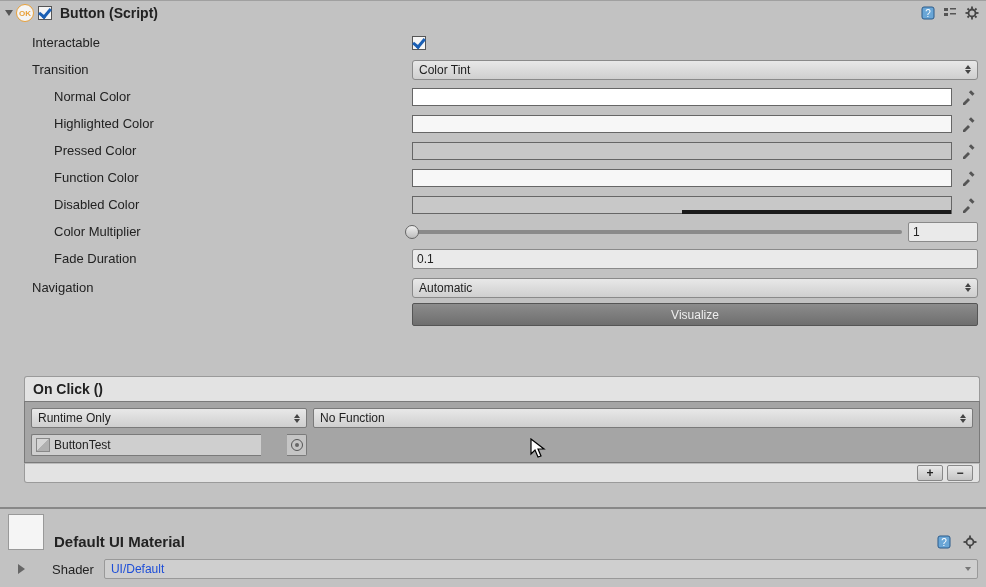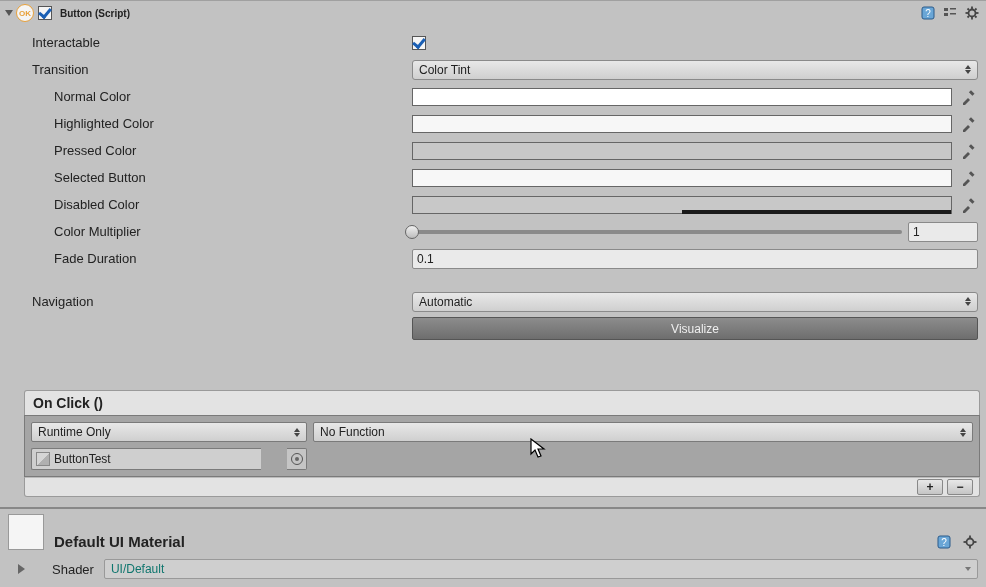--- a/index.html
+++ b/index.html
@@ -20,21 +20,21 @@
   }
   .checkbox {
     width: 14px; height: 14px; border: 1px solid #555; background: #f5f5f5;
     display: inline-flex; align-items: center; justify-content: center; position: relative;
   }
   .checkbox.checked::after {
     content: ""; position: absolute; left: 2px; top: -1px;
     width: 5px; height: 9px; border: solid #1a5fb4; border-width: 0 3px 3px 0;
     transform: rotate(40deg);
   }
-  .component-title { font-weight: bold; font-size: 10px; flex: 1; margin-left: 4px; }
+  .component-title { font-weight: bold; font-size: 14px; flex: 1; margin-left: 4px; }
   .header-icons { display: flex; gap: 6px; align-items: center; }
   .icon-btn { width: 16px; height: 16px; display: inline-flex; align-items: center; justify-content: center; cursor: pointer; }
   
   
   .body { padding: 4px 6px 10px 24px; }
   .row { display: flex; align-items: center; height: 27px; }
   .label-col { width: 388px; padding-left: 8px; font-size: 13px; }
   .label-col.indent { padding-left: 30px; }
   .value-col { flex: 1; display: flex; align-items: center; gap: 4px; padding-right: 2px; }
   
@@ -109,21 +109,21 @@
     height:20px;display:flex;justify-content:flex-end;align-items:center;padding:0 6px;gap:4px;
   }
   .sq-btn{width:26px;height:16px;background:linear-gradient(#e8e8e8,#c5c5c5);border:1px solid #888;border-radius:2px;display:flex;align-items:center;justify-content:center;cursor:pointer;font-weight:bold;}
   
   
   .material-panel{position:absolute;bottom:0;left:0;right:0;border-top:2px solid #888;background:#c2c2c2;}
   .material-header{display:flex;align-items:flex-end;padding:5px 8px;gap:10px;}
   .mat-preview{width:36px;height:36px;background:#f5f5f5;border:1px solid #999;}
   .mat-title{font-size:15px;font-weight:bold;flex:1;}
   .shader-row{display:flex;align-items:center;padding:4px 8px 8px 52px;gap:10px;}
-  .shader-dd{flex:1;height:20px;background:#cfcfcf;border:1px solid #999;border-radius:2px;padding:0 6px;display:flex;align-items:center;justify-content:space-between;color:#0f766e;}
+  .shader-dd{flex:1;height:20px;background:#cfcfcf;border:1px solid #999;border-radius:2px;padding:0 6px;display:flex;align-items:center;justify-content:space-between;color:#1d4ed8;}
   .mat-foldout{width:0;height:0;border-left:7px solid #666;border-top:5px solid transparent;border-bottom:5px solid transparent;cursor:pointer;margin-left:4px;}
 
   .cursor{position:absolute;left:530px;top:438px;pointer-events:none;}
 </style>
 </head>
 <body>
 
 <div class="inspector">
 
   <div class="component-header">
@@ -214,21 +214,21 @@
       <div class="value-col">
         <div class="color-field grey-mid"></div>
         <svg class="eyedropper" viewBox="0 0 18 18">
             <path d="M3 15l5-5 2 2-5 5H3v-2z" fill="#555"></path>
             <rect x="9" y="3" width="5" height="3" transform="rotate(45 11 5)" fill="#555"></rect>
           </svg>
       </div>
     </div>
 
     <div class="row">
-      <div class="label-col indent">Selected Button</div>
+      <div class="label-col indent">Function Color</div>
       <div class="value-col">
         <div class="color-field grey-light"></div>
         <svg class="eyedropper" viewBox="0 0 18 18">
             <path d="M3 15l5-5 2 2-5 5H3v-2z" fill="#555"></path>
             <rect x="9" y="3" width="5" height="3" transform="rotate(45 11 5)" fill="#555"></rect>
           </svg>
       </div>
     </div>
 
     <div class="row">
@@ -254,21 +254,21 @@
       </div>
     </div>
 
     <div class="row">
       <div class="label-col indent">Fade Duration</div>
       <div class="value-col">
         <div class="text-field">0.1</div>
       </div>
     </div>
 
-    <div class="row" style="margin-top:16px">
+    <div class="row" style="margin-top:2px">
       <div class="label-col">Navigation</div>
       <div class="value-col">
         <div class="dropdown">
           <span>Automatic</span>
           <span class="dropdown-arrows">
               <span class="arrow-up"></span>
               <span class="arrow-down"></span>
             </span>
         </div>
       </div>

